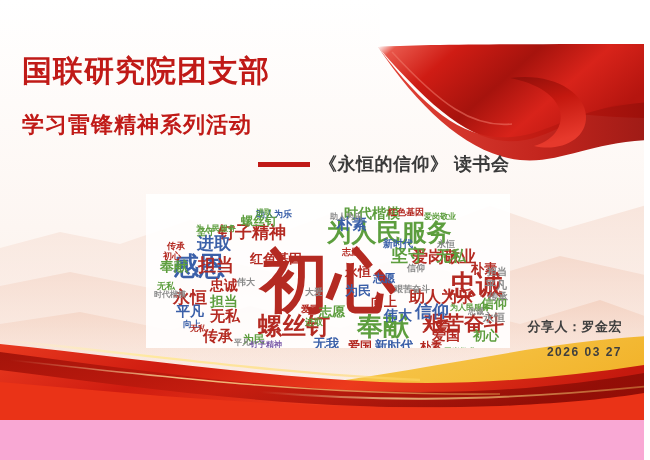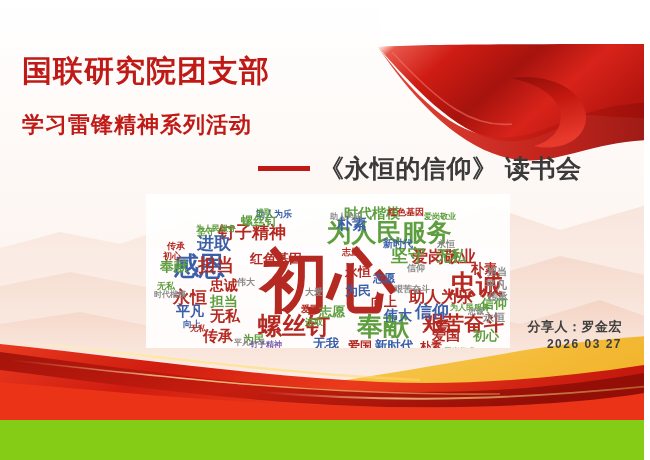--- a/index.html
+++ b/index.html
@@ -1,48 +1,48 @@
 <!DOCTYPE html>
 <html><head>
 <meta charset="utf-8">
 <style>
   html,body{margin:0;padding:0;background:#ffffff;}
   body{width:650px;height:460px;overflow:hidden;font-family:"Liberation Sans","DejaVu Sans",sans-serif;}
 
-  #poster{position:relative;width:644px;height:460px;background:#84cc16;overflow:hidden;}
+  #poster{position:relative;width:644px;height:460px;background:#f9a8d4;overflow:hidden;}
 
   
   #bg-canvas{position:absolute;left:0;top:0;width:650px;height:412px;}
 
   
   #ribbon-top{position:absolute;left:0;top:0;width:650px;height:170px;}
 
   
   #ribbon-bottom{position:absolute;left:0;top:330px;width:650px;height:90px;}
 
   
   .headline{position:absolute;left:22px;font-weight:bold;color:#c01a17;
             letter-spacing:1px;white-space:nowrap;line-height:1;}
   #title-line1{top:56px;font-size:30px;}
   #title-line2{top:114px;font-size:22px;}
 
   
   #subtitle-row{position:absolute;left:258px;top:152px;display:flex;align-items:center;gap:9px;white-space:nowrap;}
   #subtitle-dash{display:inline-block;width:52px;height:5px;background:#c01a17;}
-  #subtitle-text{font-size:25px;font-weight:bold;color:#3a3a3a;letter-spacing:0.5px;}
+  #subtitle-text{font-size:18px;font-weight:bold;color:#3a3a3a;letter-spacing:0.5px;}
 
   
   #wordcloud-panel{position:absolute;left:146px;top:194px;width:364px;height:154px;
                    background:rgba(255,255,255,0.90);overflow:hidden;}
   #wordcloud-svg{display:block;width:364px;height:154px;}
 
   
   #presenter-block{position:absolute;right:22px;top:310px;text-align:right;color:#3f3f3f;white-space:nowrap;}
   #presenter-name{font-size:13px;font-weight:bold;letter-spacing:0.5px;margin-top:8px;}
-  #presenter-date{font-size:12px;font-weight:bold;letter-spacing:1.5px;margin-top:1px;}
+  #presenter-date{font-size:12px;font-weight:bold;letter-spacing:1.5px;margin-top:9px;}
 
   .wc-word{font-family:"DejaVu Sans","Liberation Sans",sans-serif;font-weight:bold;}
 </style>
 </head>
 <body>
 
 <div id="poster">
 
   <svg id="bg-canvas" viewBox="0 0 650 412" preserveAspectRatio="none">
     <defs>

